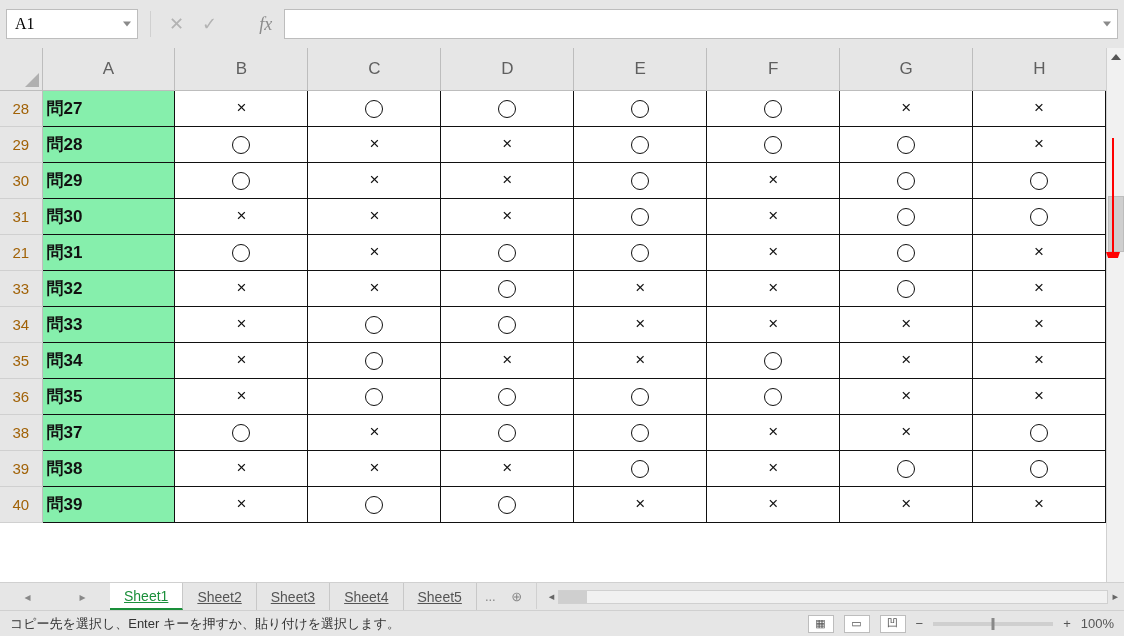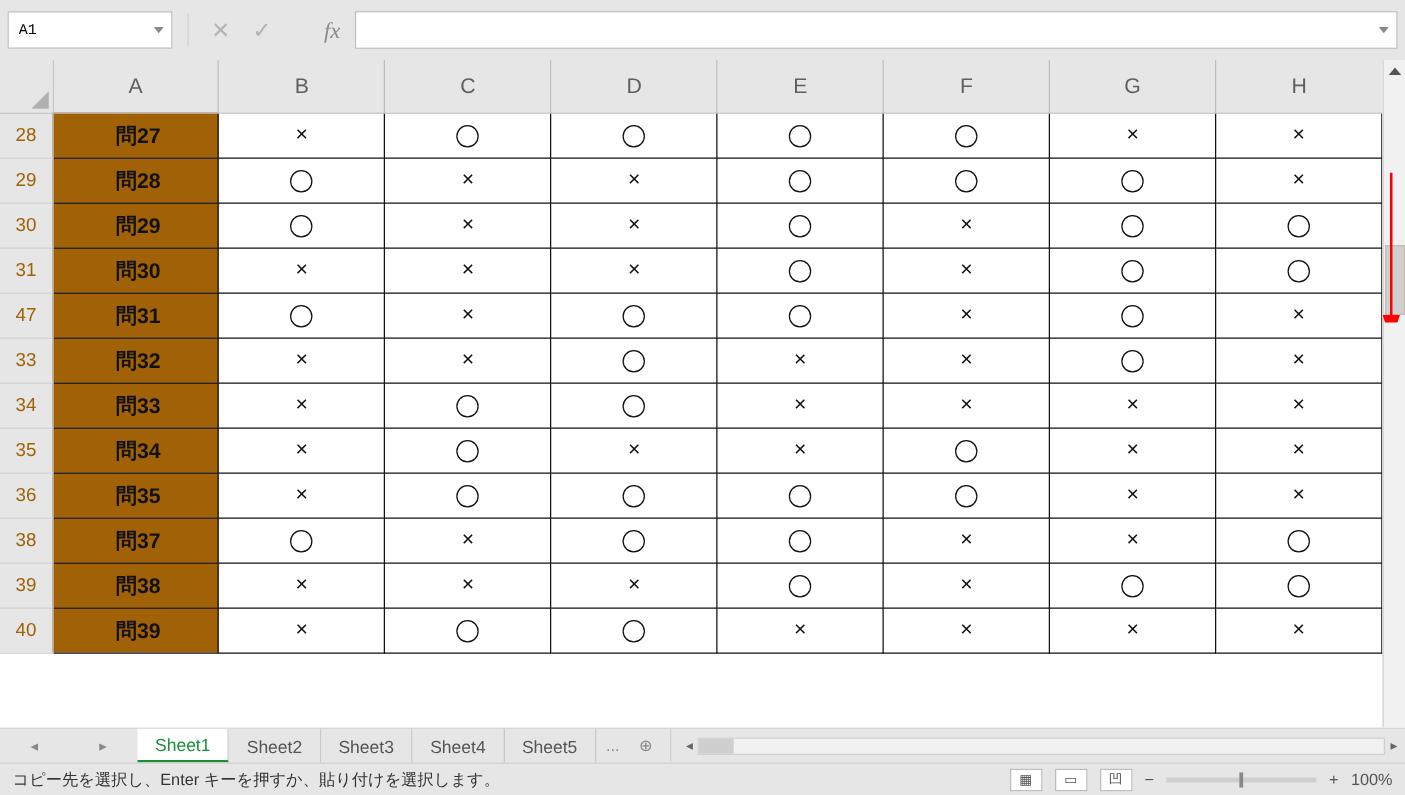--- a/index.html
+++ b/index.html
@@ -2,57 +2,57 @@
 <html><head>
 <meta charset="utf-8">
 <style>
   * { box-sizing: border-box; }
   html, body { margin: 0; padding: 0; font-family: "Yu Gothic", "Meiryo", sans-serif; font-size: 13px; background: #e6e6e6; user-select: none; }
   .app { width: 1124px; height: 636px; position: relative; display: flex; flex-direction: column; background: #e6e6e6; }
 
   
   .formula-bar { height: 48px; display: flex; align-items: center; padding: 8px 6px; gap: 6px; background: #e6e6e6; }
   .name-box-wrap { position: relative; width: 132px; height: 30px; background: #fff; border: 1px solid #bdbdbd; display: flex; align-items: center; padding: 0 6px; }
-  .name-box-wrap input { border: 0; outline: 0; width: 90px; font-size: 12px; font-family: Liberation Mono, monospace; }
+  .name-box-wrap input { border: 0; outline: 0; width: 90px; font-size: 16px; font-family: Liberation Serif, serif; }
   .name-box-caret { position: absolute; right: 6px; top: 50%; transform: translateY(-50%); width: 0; height: 0; border-left: 4px solid transparent; border-right: 4px solid transparent; border-top: 5px solid #8a8a8a; }
   .sep { width: 1px; height: 26px; background: #d0d0d0; margin: 0 6px; }
   .fx-btns { display: flex; align-items: center; gap: 18px; padding: 0 6px; }
   .fx-btns span { color: #b3b3b3; font-size: 18px; font-family: "Segoe UI", sans-serif; }
   .fx-btns .fx { font-style: italic; font-family: Georgia, serif; color: #8a8a8a; margin-left: 24px; }
   .formula-input { flex: 1; height: 30px; background: #fff; border: 1px solid #bdbdbd; position: relative; }
   .formula-input input { width: 100%; height: 100%; border: 0; outline: 0; padding: 0 8px; font-size: 15px; }
   .formula-caret { position: absolute; right: 6px; top: 50%; transform: translateY(-50%); width: 0; height: 0; border-left: 4px solid transparent; border-right: 4px solid transparent; border-top: 5px solid #8a8a8a; }
 
   
   .sheet-area { flex: 1; display: flex; position: relative; overflow: hidden; background: #fff; }
   .grid-wrap { flex: 1; overflow: hidden; position: relative; }
   table { border-collapse: collapse; width: 100%; table-layout: fixed; }
   th, td { padding: 0; }
   .corner { width: 42px; height: 42px; background: #e6e6e6; border-right: 1px solid #bdbdbd; border-bottom: 1px solid #bdbdbd; position: relative; }
   .corner::after { content: ""; position: absolute; right: 3px; bottom: 3px; width: 0; height: 0; border-right: 14px solid #b0b0b0; border-top: 14px solid transparent; }
   .col-head { height: 42px; background: #e6e6e6; text-align: center; font-size: 17px; color: #5f5f5f; border-right: 1px solid #bdbdbd; border-bottom: 1px solid #bdbdbd; font-weight: 400; }
   .col-head.last { border-right: 0; }
   .row-head { width: 42px; background: #e6e6e6; text-align: center; font-size: 15px; color: #a16207; border-right: 1px solid #bdbdbd; border-bottom: 1px solid #d0d0d0; }
   .cell { border-right: 1px solid #111; border-bottom: 1px solid #111; text-align: center; font-size: 17px; color: #111; height: 36px; background: #fff; font-family: "Yu Gothic", sans-serif; }
-  .cell.labelcell { text-align: center; padding-left: 4px; font-weight: 700; background: #a16207; }
+  .cell.labelcell { text-align: left; padding-left: 4px; font-weight: 700; background: #86efac; }
   .circle-glyph { display:inline-block; width:18px; height:18px; border:1.5px solid #111; border-radius:50%; vertical-align: middle; }
 
   
   .vscroll { width: 18px; background: #f1f1f1; border-left: 1px solid #d0d0d0; position: relative; display: flex; flex-direction: column; align-items: center; }
   .vscroll .arrow-up, .vscroll .arrow-down { width: 18px; height: 18px; display: flex; align-items: center; justify-content: center; color: #666; font-size: 12px; }
   .vscroll .arrow-up::before { content: ""; width: 0; height: 0; border-left: 5px solid transparent; border-right: 5px solid transparent; border-bottom: 6px solid #555; }
   .vscroll .track { flex: 1; width: 18px; position: relative; }
   .vscroll .thumb { position: absolute; left: 1px; right: 1px; top: 130px; height: 56px; background: #cfcfcf; border: 1px solid #bdbdbd; }
   .red-arrow { position: absolute; right: 4px; top: 90px; height: 120px; pointer-events: none; }
 
   
   .sheet-tabs { height: 28px; display: flex; align-items: stretch; background: #e6e6e6; border-top: 1px solid #d0d0d0; }
   .tab-nav { width: 110px; display: flex; align-items: center; justify-content: space-around; }
   .tab-nav span { color: #888; font-size: 12px; }
-  .tab { padding: 0 14px; display: flex; align-items: center; border-right: 1px solid #c8c8c8; background: #e6e6e6; color: #555; font-size: 14px; }
+  .tab { padding: 0 14px; display: flex; align-items: center; border-right: 1px solid #c8c8c8; background: #e6e6e6; color: #555; font-size: 14px; text-decoration: underline; }
   .tab.active { background: #fff; color: #1a8f3a; border-bottom: 2px solid #1a8f3a; }
   .tab-add { width: 26px; display: flex; align-items: center; justify-content: center; color: #888; }
   .tab-dots { padding: 0 8px; display:flex; align-items:center; color:#888; }
   .hscroll { flex: 1; display: flex; align-items: center; padding: 0 6px; gap: 4px; }
   .hscroll .trackh { flex:1; height: 14px; background: #f1f1f1; border:1px solid #d0d0d0; position: relative; }
   .hscroll .trackh .thumbh { position:absolute; left:0; top:0; bottom:0; width:28px; background:#cfcfcf; }
   .hscroll .tri { color:#666; font-size:11px; }
 
   
   .status-bar { height: 26px; display: flex; align-items: center; justify-content: space-between; padding: 0 10px; background: #e6e6e6; border-top: 1px solid #d0d0d0; font-size: 13px; color: #333; }
@@ -140,21 +140,21 @@
               <td class="cell labelcell">問30</td>
               <td class="cell">×</td>
               <td class="cell">×</td>
               <td class="cell">×</td>
               <td class="cell"><span class="circle-glyph"></span></td>
               <td class="cell">×</td>
               <td class="cell"><span class="circle-glyph"></span></td>
               <td class="cell"><span class="circle-glyph"></span></td>
             </tr>
             <tr>
-              <td class="row-head">47</td>
+              <td class="row-head">21</td>
               <td class="cell labelcell">問31</td>
               <td class="cell"><span class="circle-glyph"></span></td>
               <td class="cell">×</td>
               <td class="cell"><span class="circle-glyph"></span></td>
               <td class="cell"><span class="circle-glyph"></span></td>
               <td class="cell">×</td>
               <td class="cell"><span class="circle-glyph"></span></td>
               <td class="cell">×</td>
             </tr>
             <tr>

